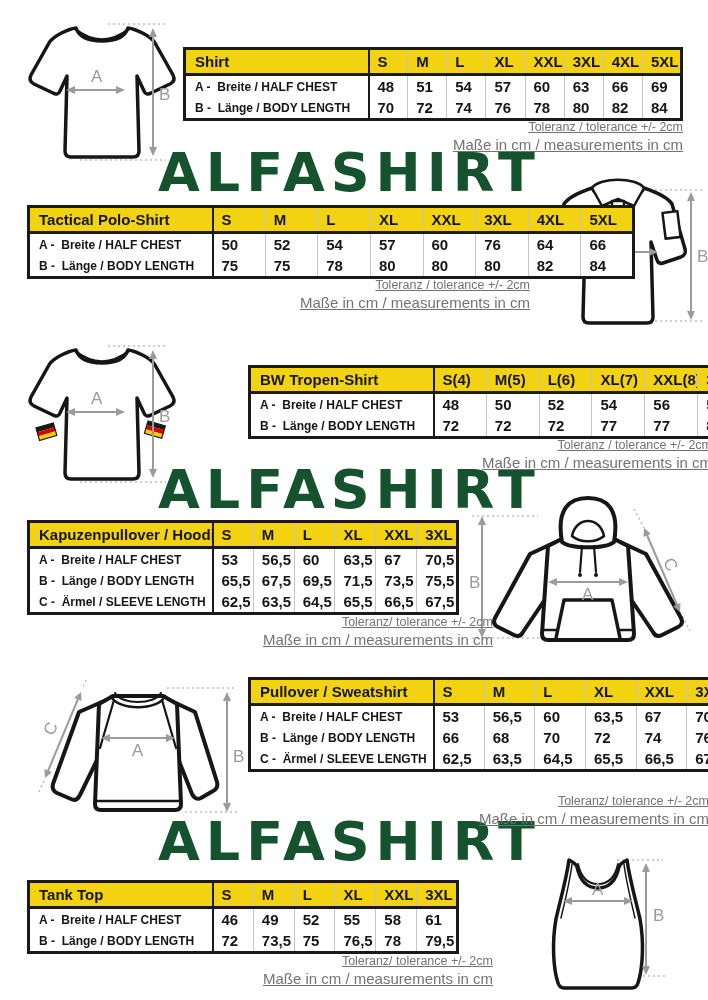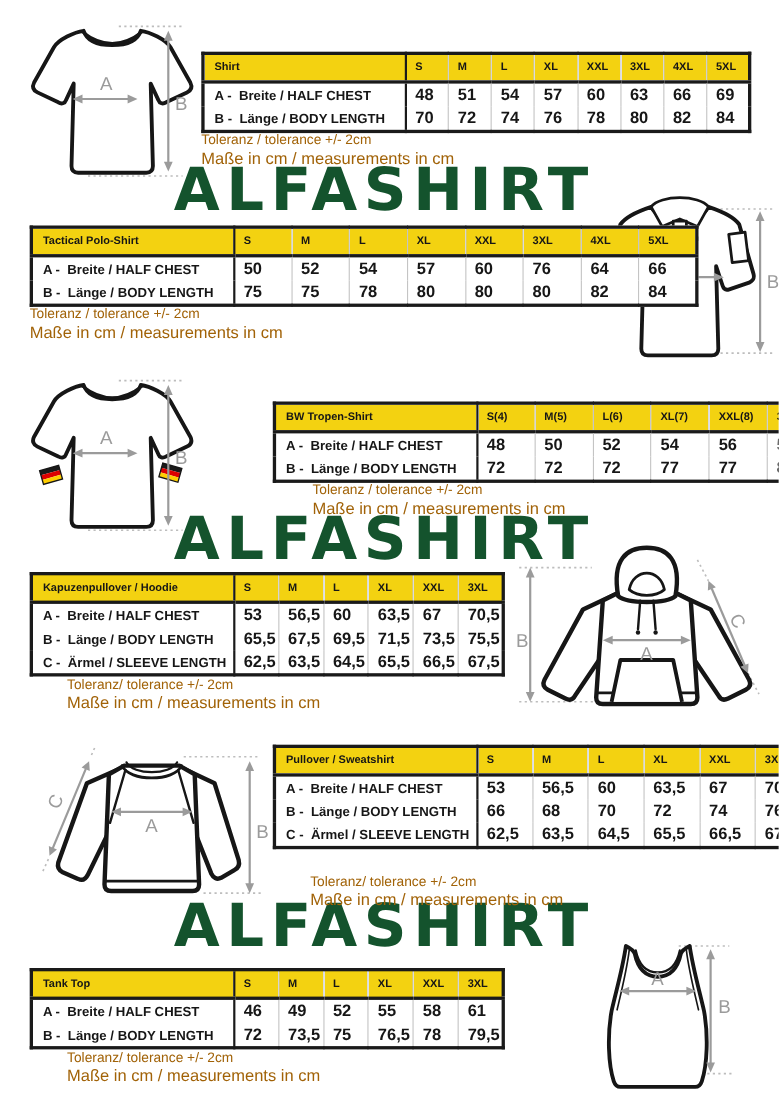--- a/index.html
+++ b/index.html
@@ -25,30 +25,30 @@
   .leader{stroke:#bdbdbd;stroke-width:1.5;stroke-dasharray:2,3;fill:none;}
 
   
   table.sizes{
     position:absolute;z-index:2;border-collapse:collapse;table-layout:fixed;
     background:#fff;border:3px solid #1a1a1a;color:#161616;
   }
   table.sizes th,table.sizes td{
     padding:0 0 0 8px;text-align:left;font-weight:bold;overflow:hidden;white-space:pre;
   }
-  table.sizes th{background:#f3d211;border-bottom:3px solid #1a1a1a;height:23px;font-size:10px;}
+  table.sizes th{background:#f3d211;border-bottom:3px solid #1a1a1a;height:23px;font-size:15px;}
   table.sizes td{height:21px;font-size:15px;}
   table.sizes col.lbl{width:184px;}
   table.sizes .lbl{padding-left:9px;}
   table.sizes td.lbl{font-size:12px;}
   table.sizes th.sz,table.sizes td.sz{border-left:1px solid #c4c4c4;}
   table.sizes th.sz.first,table.sizes td.sz.first{border-left:2px solid #1a1a1a;}
 
   
-  .note{position:absolute;z-index:2;text-align:left;color:#a16207;line-height:1.3;}
+  .note{position:absolute;z-index:2;text-align:right;color:#737373;line-height:1.3;text-decoration:underline;}
   .note .n1{font-size:12.5px;}
   .note .n2{font-size:15px;}
 </style>
 </head>
 <body>
 
 <div id="page">
 
   <div class="watermark" style="top:146px">ALFASHIRT</div>
   <div class="watermark" style="top:463px">ALFASHIRT</div>

